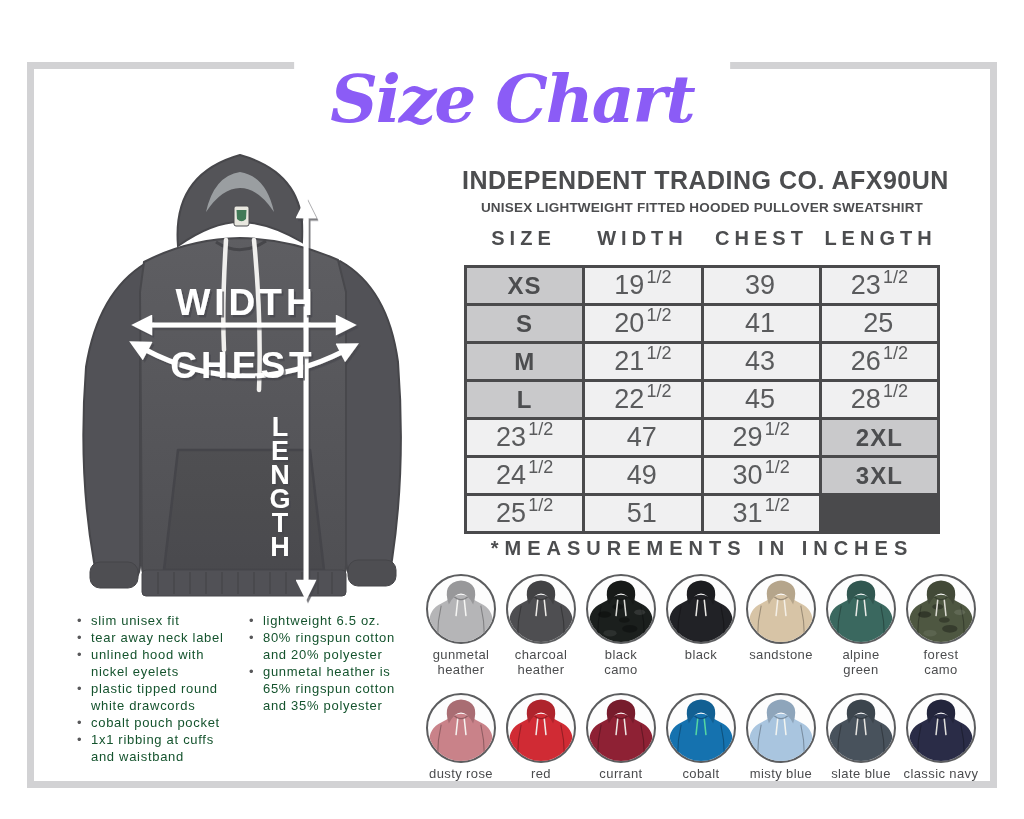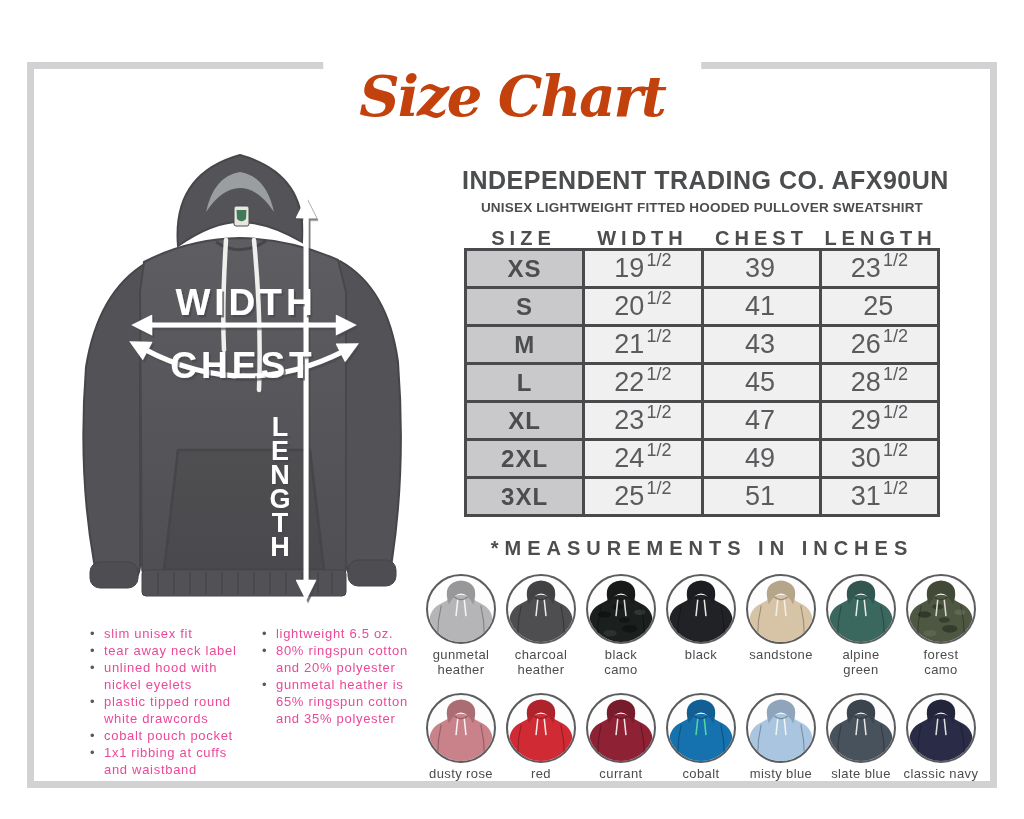--- a/index.html
+++ b/index.html
@@ -1,47 +1,47 @@
 <!DOCTYPE html>
 <html><head>
 <meta charset="utf-8">
 <style>
   html,body{margin:0;padding:0;background:#ffffff;}
   .page{position:relative;width:1024px;height:819px;background:#ffffff;overflow:hidden;
         font-family:"Liberation Sans",sans-serif;}
   .frame{position:absolute;left:27px;top:62px;width:956px;height:712px;
          border:7px solid #d2d2d4;z-index:0;}
-  .title{position:absolute;top:16px;left:50%;transform:translateX(-50%);
+  .title{position:absolute;top:6px;left:50%;transform:translateX(-50%);
          background:#ffffff;padding:0 36px;z-index:2;white-space:nowrap;
          font-family:"DejaVu Serif",serif;font-style:italic;font-weight:bold;
-         font-size:56px;line-height:1.5;color:#c2410c;letter-spacing:-2px;}
+         font-size:66px;line-height:1.5;color:#8b5cf6;letter-spacing:-2px;}
   .hoodie-fig{position:absolute;left:28px;top:142px;width:430px;height:470px;z-index:1;}
   .hoodie-fig svg{display:block;width:100%;height:100%;}
 
   .product-head{position:absolute;left:462px;top:166px;width:480px;text-align:center;
                 color:#4c4d4f;z-index:1;}
   .brand{font-size:25px;font-weight:bold;letter-spacing:0.5px;white-space:nowrap;}
   .subtitle{font-size:13.5px;font-weight:bold;letter-spacing:0.2px;margin-top:5px;white-space:nowrap;}
 
   .col-headers{position:absolute;left:464px;top:227px;width:476px;display:grid;
                grid-template-columns:1fr 1fr 1fr 1fr;text-align:center;
                font-weight:bold;font-size:20px;letter-spacing:5px;color:#4c4d4f;z-index:1;}
-  .size-table{position:absolute;left:464px;top:248px;width:476px;background:#4a4a4c;
+  .size-table{position:absolute;left:464px;top:265px;width:476px;background:#4a4a4c;
               border:3px solid #4a4a4c;display:grid;grid-template-columns:1fr 1fr 1fr 1fr;
               gap:3px;z-index:1;box-sizing:border-box;}
   .cell{height:35px;display:flex;align-items:center;justify-content:center;}
   .cell.size{background:#c9c9cb;font-weight:bold;font-size:24px;color:#4c4d4f;letter-spacing:1px;}
   .cell.val{background:#f0f0f1;color:#5a5b5d;font-size:27px;}
   .sup{font-size:18px;margin-left:2px;position:relative;top:-8px;}
 
   .note{position:absolute;left:462px;top:537px;width:480px;text-align:center;
         font-weight:bold;font-size:20px;letter-spacing:6px;color:#4c4d4f;
         white-space:nowrap;z-index:1;}
 
-  .features{position:absolute;list-style:none;margin:13px;padding:0;color:#ec4899;
+  .features{position:absolute;list-style:none;margin:0;padding:0;color:#14532d;
             font-size:13px;letter-spacing:0.7px;line-height:17px;z-index:1;}
   .features li{position:relative;padding-left:15px;}
   .features li::before{content:"\2022";position:absolute;left:1px;top:0;color:#58585a;}
   #features-left{left:76px;top:612px;width:185px;}
   #features-right{left:248px;top:612px;width:180px;}
 
   .color-grid{position:absolute;left:421px;top:574px;width:560px;display:grid;
               grid-template-columns:repeat(7,1fr);row-gap:15px;justify-items:center;z-index:1;}
   .swatch{display:flex;flex-direction:column;align-items:center;width:80px;}
   .circ{width:66px;height:66px;border-radius:50%;border:2px solid #5c5d5f;
@@ -165,21 +165,20 @@
         <span class="sup">1/2</span>
       </div>
       <div class="cell val">
         <span>45</span>
         <span class="sup"></span>
       </div>
       <div class="cell val">
         <span>28</span>
         <span class="sup">1/2</span>
       </div>
-      <div class="cell size">XL</div>
       <div class="cell val">
         <span>23</span>
         <span class="sup">1/2</span>
       </div>
       <div class="cell val">
         <span>47</span>
         <span class="sup"></span>
       </div>
       <div class="cell val">
         <span>29</span>

